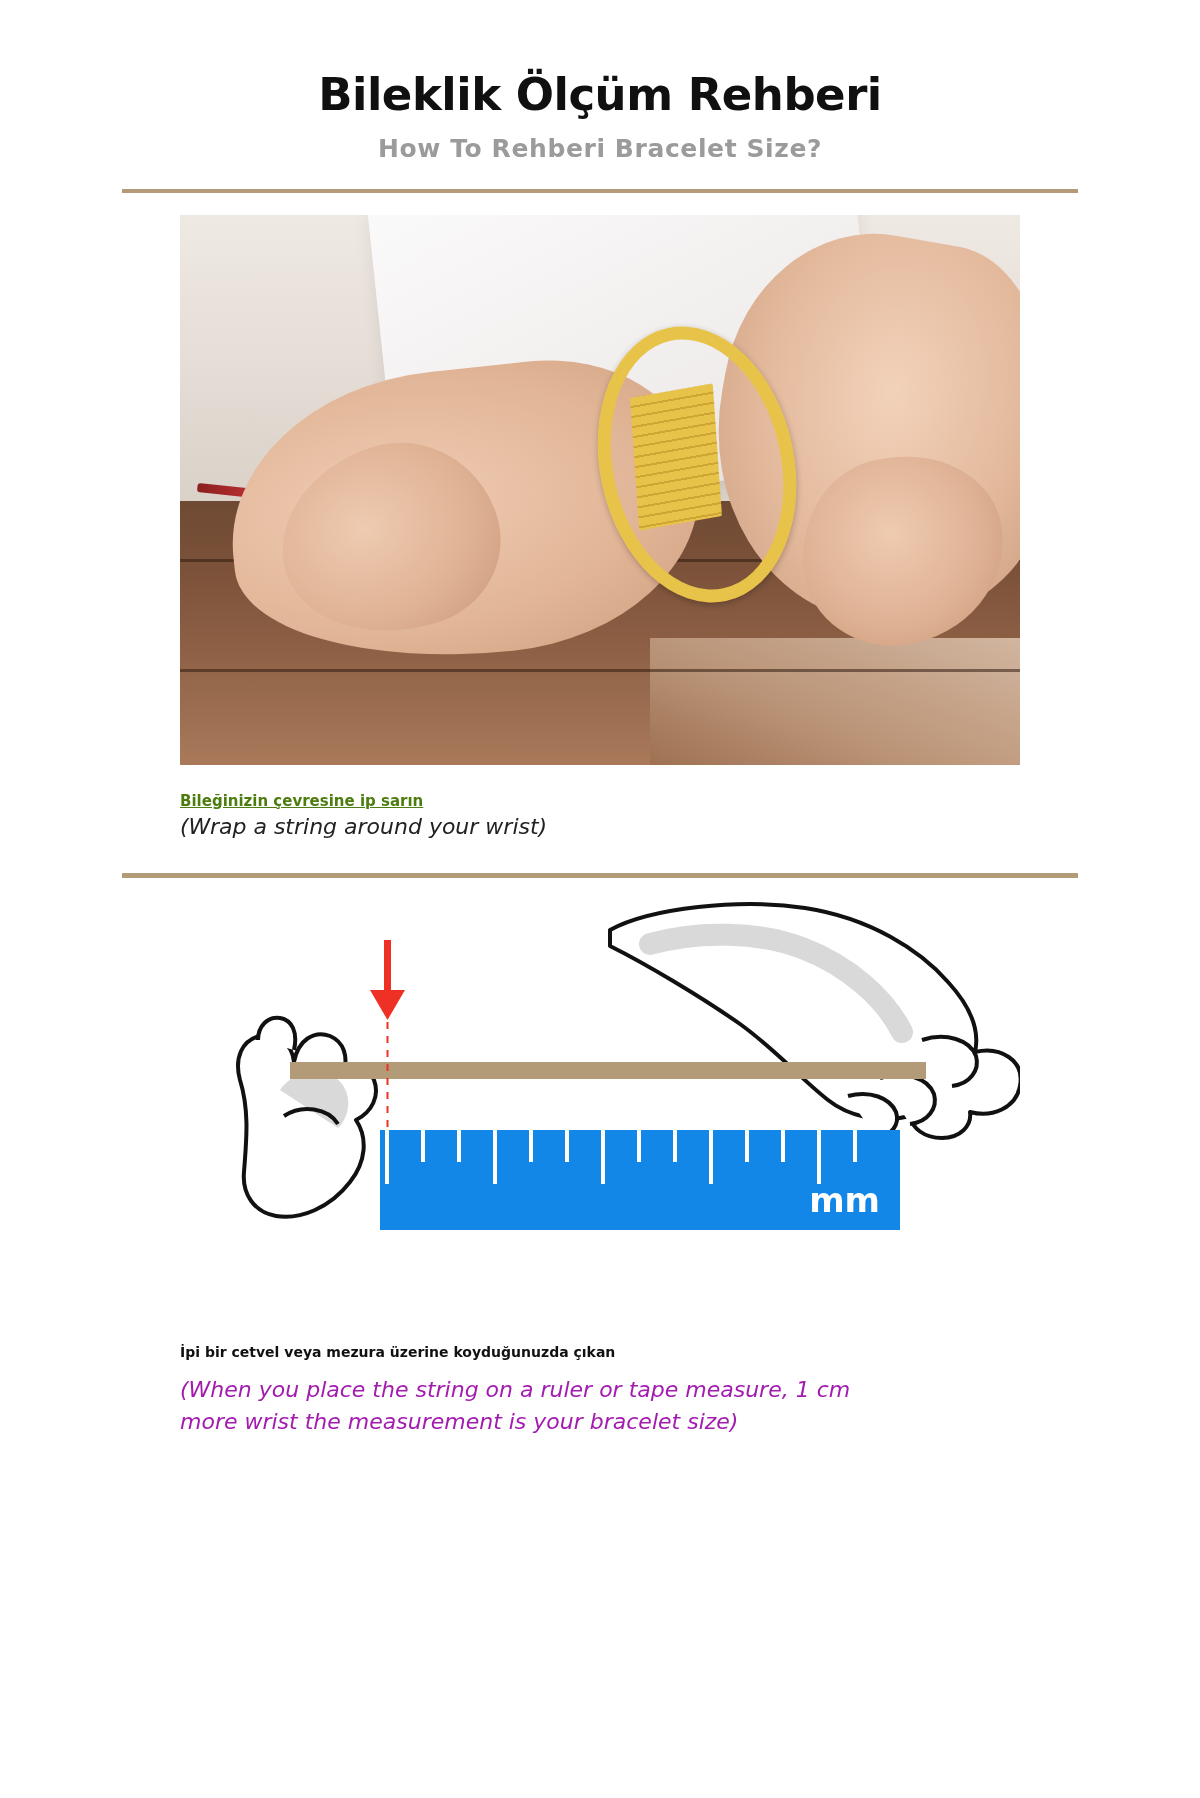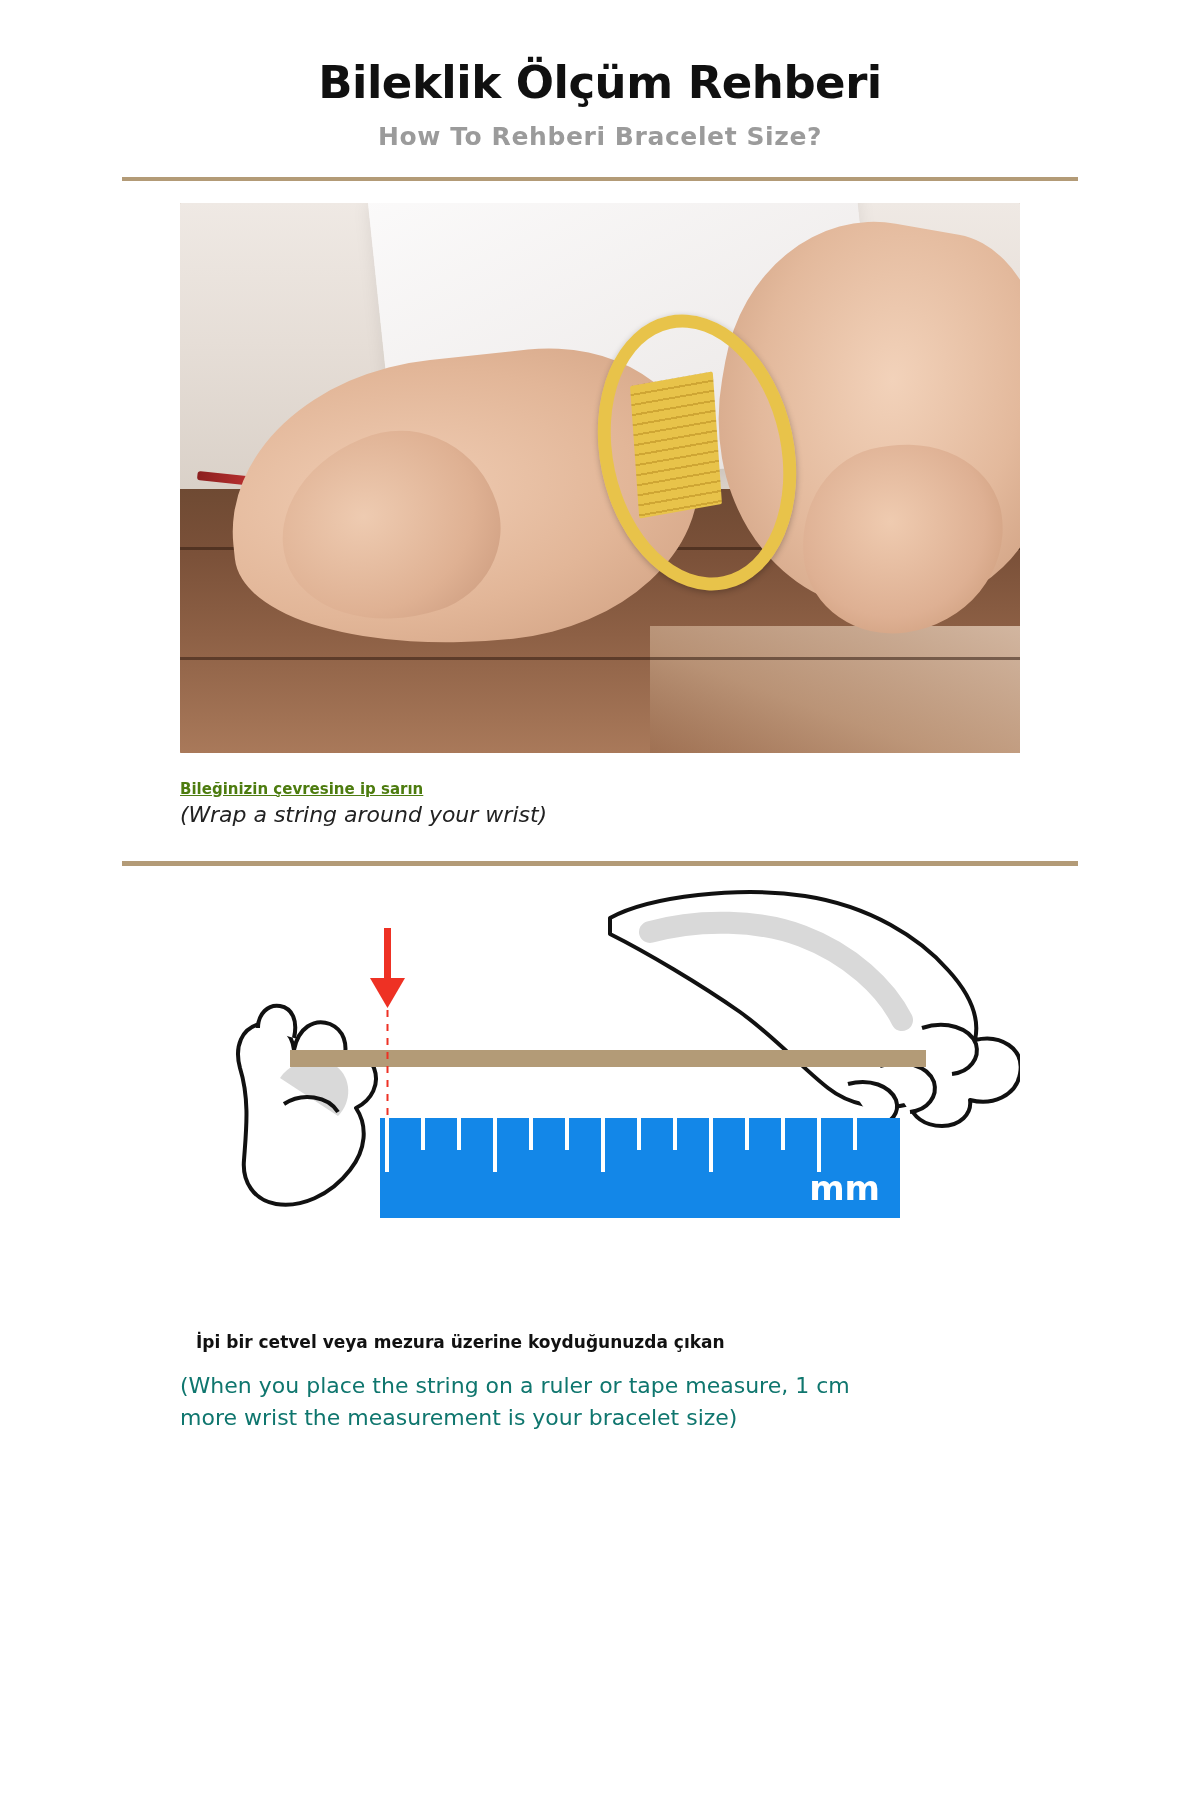--- a/index.html
+++ b/index.html
@@ -11,21 +11,21 @@
     width: 1200px;
     min-height: 1798px;
     font-family: "DejaVu Sans", "Liberation Sans", sans-serif;
     color: #1c1c1c;
     position: relative;
   }
   .page {
     width: 1200px;
     min-height: 1798px;
     box-sizing: border-box;
-    padding: 0;
+    padding: 12px;
     background: #fff;
     position: relative;
   }
 
   
   .header {
     padding-top: 58px;
     text-align: center;
   }
   .title {
@@ -218,31 +218,32 @@
     height: 430px;
   }
   .diagram-svg { display: block; }
 
   .cap-block2 {
     width: 840px;
     margin: 22px auto 0 auto;
     padding-bottom: 60px;
   }
   .cap-tr2 {
-    font-size: 17px;
+    font-size: 14px;
     font-weight: 700;
     color: #111;
     line-height: 1.45;
-    margin: 16px;
+    margin: 0;
   }
   .cap-en2 {
     font-size: 22px;
-    color: #0f766e;
+    font-style: italic;
+    color: #a21caf;
     line-height: 1.45;
-    margin: 1px 0 0 0;
+    margin: 12px 0 0 0;
   }
 </style>
 </head>
 <body>
 
 <div class="page">
 
   <div class="header">
     <h1 class="title">Bileklik Ölçüm Rehberi</h1>
     <div class="subtitle">How To Rehberi Bracelet Size?</div>

